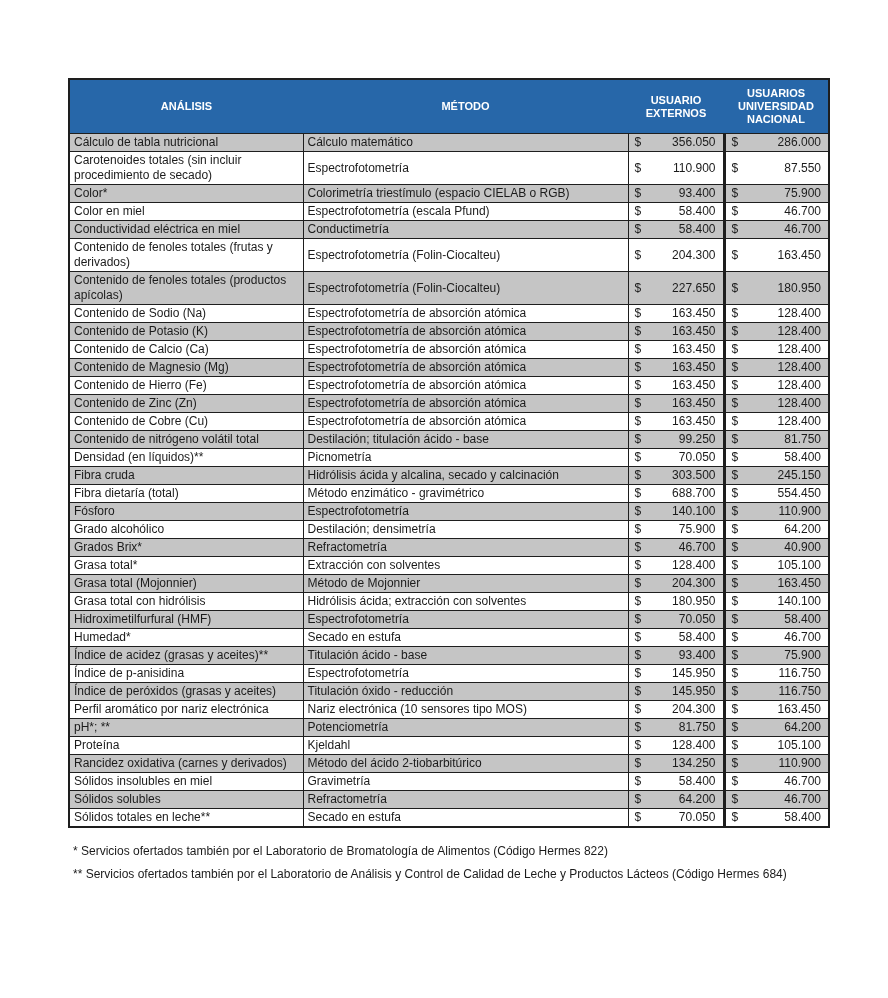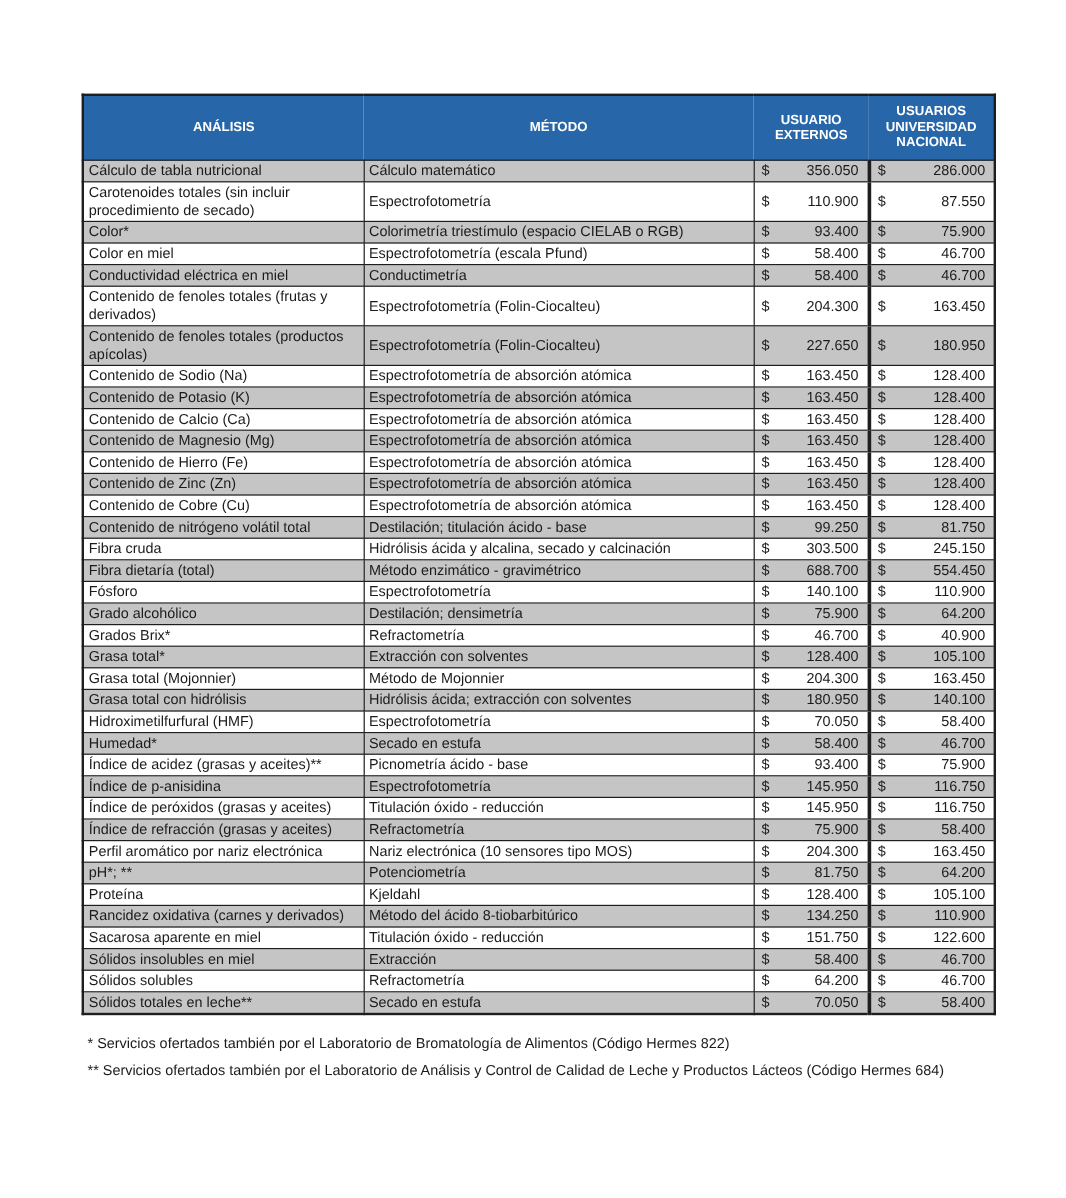--- a/index.html
+++ b/index.html
@@ -164,20 +164,26 @@
     <td class="c-price c-un"><span class="cur">$</span><span class="amt">128.400</span></td>
   </tr>
 
   <tr>
     <td class="c-analisis">Contenido de nitrógeno volátil total</td>
     <td class="c-metodo">Destilación; titulación ácido - base</td>
     <td class="c-price c-ext"><span class="cur">$</span><span class="amt">99.250</span></td>
     <td class="c-price c-un"><span class="cur">$</span><span class="amt">81.750</span></td>
   </tr>
 
+  <tr>
+    <td class="c-analisis">Densidad (en líquidos)**</td>
+    <td class="c-metodo">Picnometría</td>
+    <td class="c-price c-ext"><span class="cur">$</span><span class="amt">70.050</span></td>
+    <td class="c-price c-un"><span class="cur">$</span><span class="amt">58.400</span></td>
+  </tr>
 
   <tr>
     <td class="c-analisis">Fibra cruda</td>
     <td class="c-metodo">Hidrólisis ácida y alcalina, secado y calcinación</td>
     <td class="c-price c-ext"><span class="cur">$</span><span class="amt">303.500</span></td>
     <td class="c-price c-un"><span class="cur">$</span><span class="amt">245.150</span></td>
   </tr>
 
   <tr>
     <td class="c-analisis">Fibra dietaría (total)</td>
@@ -238,45 +244,39 @@
   <tr>
     <td class="c-analisis">Humedad*</td>
     <td class="c-metodo">Secado en estufa</td>
     <td class="c-price c-ext"><span class="cur">$</span><span class="amt">58.400</span></td>
     <td class="c-price c-un"><span class="cur">$</span><span class="amt">46.700</span></td>
   </tr>
 
 
   <tr>
     <td class="c-analisis">Índice de acidez (grasas y aceites)**</td>
-    <td class="c-metodo">Picnometría ácido - base</td>
+    <td class="c-metodo">Titulación ácido - base</td>
     <td class="c-price c-ext"><span class="cur">$</span><span class="amt">93.400</span></td>
     <td class="c-price c-un"><span class="cur">$</span><span class="amt">75.900</span></td>
   </tr>
 
   <tr>
     <td class="c-analisis">Índice de p-anisidina</td>
     <td class="c-metodo">Espectrofotometría</td>
     <td class="c-price c-ext"><span class="cur">$</span><span class="amt">145.950</span></td>
     <td class="c-price c-un"><span class="cur">$</span><span class="amt">116.750</span></td>
   </tr>
 
   <tr>
     <td class="c-analisis">Índice de peróxidos (grasas y aceites)</td>
     <td class="c-metodo">Titulación óxido - reducción</td>
     <td class="c-price c-ext"><span class="cur">$</span><span class="amt">145.950</span></td>
     <td class="c-price c-un"><span class="cur">$</span><span class="amt">116.750</span></td>
   </tr>
 
-  <tr>
-    <td class="c-analisis">Índice de refracción (grasas y aceites)</td>
-    <td class="c-metodo">Refractometría</td>
-    <td class="c-price c-ext"><span class="cur">$</span><span class="amt">75.900</span></td>
-    <td class="c-price c-un"><span class="cur">$</span><span class="amt">58.400</span></td>
-  </tr>
 
   <tr>
     <td class="c-analisis">Perfil aromático por nariz electrónica</td>
     <td class="c-metodo">Nariz electrónica (10 sensores tipo MOS)</td>
     <td class="c-price c-ext"><span class="cur">$</span><span class="amt">204.300</span></td>
     <td class="c-price c-un"><span class="cur">$</span><span class="amt">163.450</span></td>
   </tr>
 
   <tr>
     <td class="c-analisis">pH*; **</td>
@@ -287,35 +287,29 @@
 
   <tr>
     <td class="c-analisis">Proteína</td>
     <td class="c-metodo">Kjeldahl</td>
     <td class="c-price c-ext"><span class="cur">$</span><span class="amt">128.400</span></td>
     <td class="c-price c-un"><span class="cur">$</span><span class="amt">105.100</span></td>
   </tr>
 
   <tr>
     <td class="c-analisis">Rancidez oxidativa (carnes y derivados)</td>
-    <td class="c-metodo">Método del ácido 8-tiobarbitúrico</td>
+    <td class="c-metodo">Método del ácido 2-tiobarbitúrico</td>
     <td class="c-price c-ext"><span class="cur">$</span><span class="amt">134.250</span></td>
     <td class="c-price c-un"><span class="cur">$</span><span class="amt">110.900</span></td>
   </tr>
 
-  <tr>
-    <td class="c-analisis">Sacarosa aparente en miel</td>
-    <td class="c-metodo">Titulación óxido - reducción</td>
-    <td class="c-price c-ext"><span class="cur">$</span><span class="amt">151.750</span></td>
-    <td class="c-price c-un"><span class="cur">$</span><span class="amt">122.600</span></td>
-  </tr>
 
   <tr>
     <td class="c-analisis">Sólidos insolubles en miel</td>
-    <td class="c-metodo">Extracción</td>
+    <td class="c-metodo">Gravimetría</td>
     <td class="c-price c-ext"><span class="cur">$</span><span class="amt">58.400</span></td>
     <td class="c-price c-un"><span class="cur">$</span><span class="amt">46.700</span></td>
   </tr>
 
   <tr>
     <td class="c-analisis">Sólidos solubles</td>
     <td class="c-metodo">Refractometría</td>
     <td class="c-price c-ext"><span class="cur">$</span><span class="amt">64.200</span></td>
     <td class="c-price c-un"><span class="cur">$</span><span class="amt">46.700</span></td>
   </tr>

